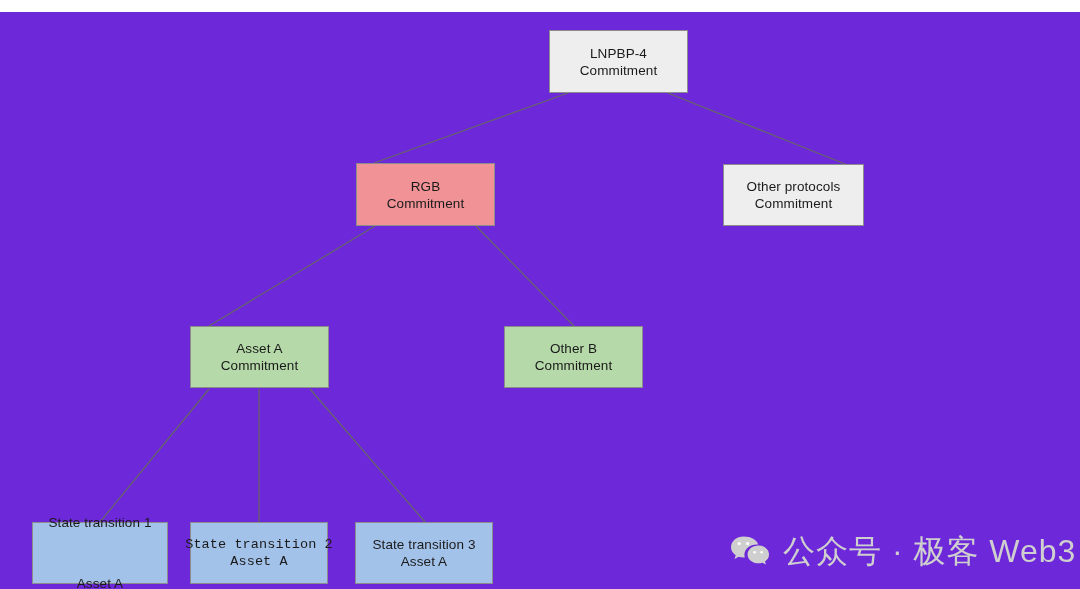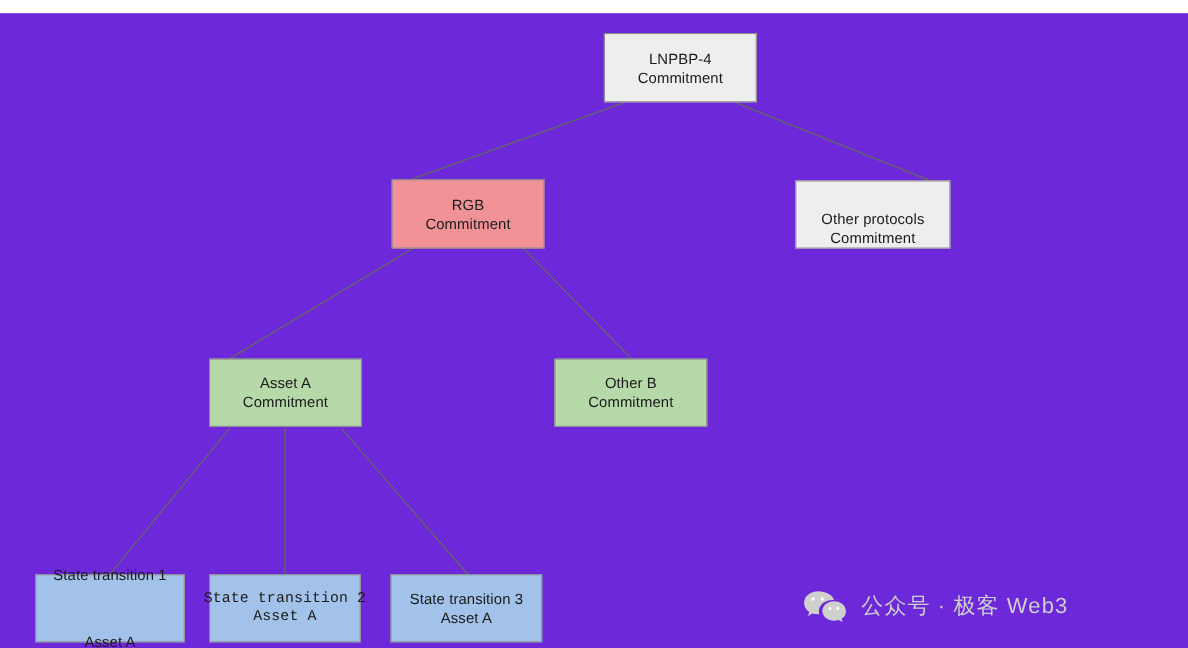--- a/index.html
+++ b/index.html
@@ -46,37 +46,37 @@
     white-space: nowrap;
   }
   .n-gray  { background: #eeeeee; }
   .n-pink  { background: #f09296; }
   .n-green { background: #b5d9a8; }
   .n-blue  { background: #a3c2ea; }
 
   
   #node-root      { left: 549px; top: 18px;  width: 139px; height: 63px; }
   #node-rgb       { left: 356px; top: 151px; width: 139px; height: 63px; }
-  #node-other     { left: 723px; top: 152px; width: 141px; height: 62px; justify-content: flex-end; }
+  #node-other     { left: 723px; top: 152px; width: 141px; height: 62px; }
   #node-asset-a   { left: 190px; top: 314px; width: 139px; height: 62px; }
   #node-asset-b   { left: 504px; top: 314px; width: 139px; height: 62px; }
   #node-st1       { left: 32px;  top: 510px; width: 136px; height: 62px; }
   #node-st2       { left: 190px; top: 510px; width: 138px; height: 62px; font-family: Liberation Mono, monospace; }
   #node-st3       { left: 355px; top: 510px; width: 138px; height: 62px; }
 
   
   #watermark {
     position: absolute;
     left: 730px;
     top: 522px;
     display: flex;
-    align-items: flex-end;
+    align-items: center;
     gap: 13px;
     color: #cfcfcf;
-    font-size: 20px;
+    font-size: 32px;
     line-height: 34px;
     white-space: nowrap;
     user-select: none;
   }
   #watermark .wm-text {
     letter-spacing: 1px;
   }
   .wechat-icon { display: block; }
 </style>
 </head>

